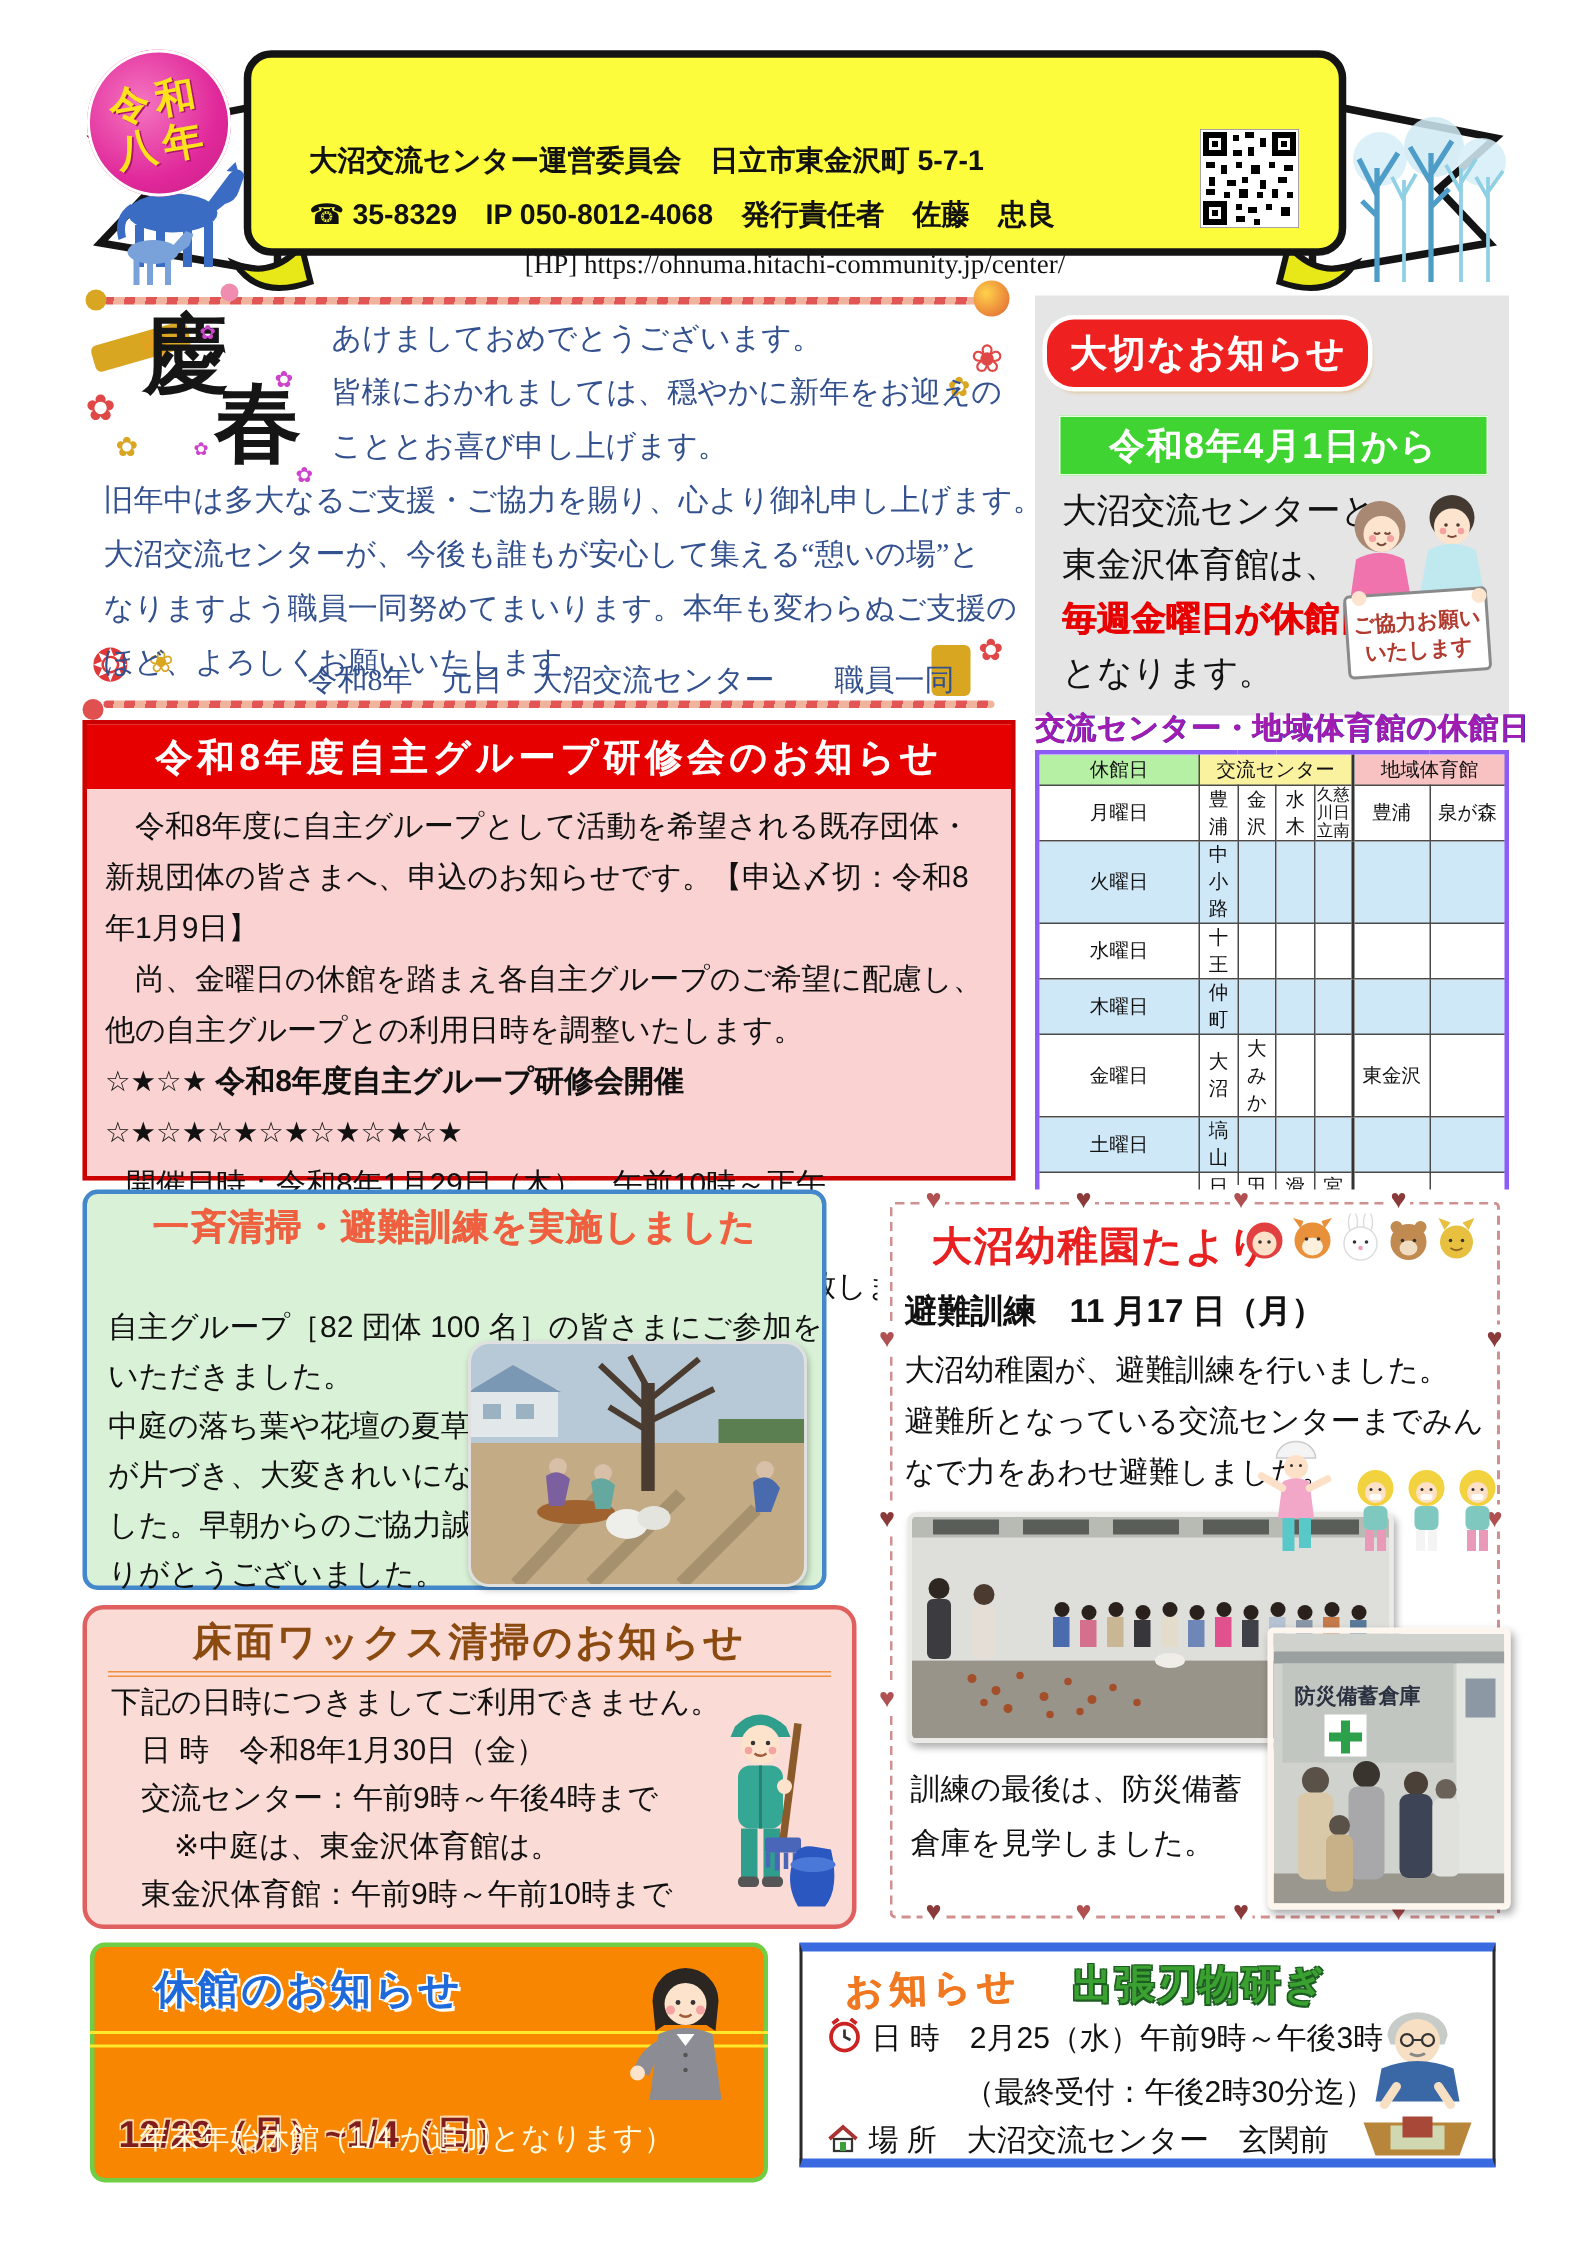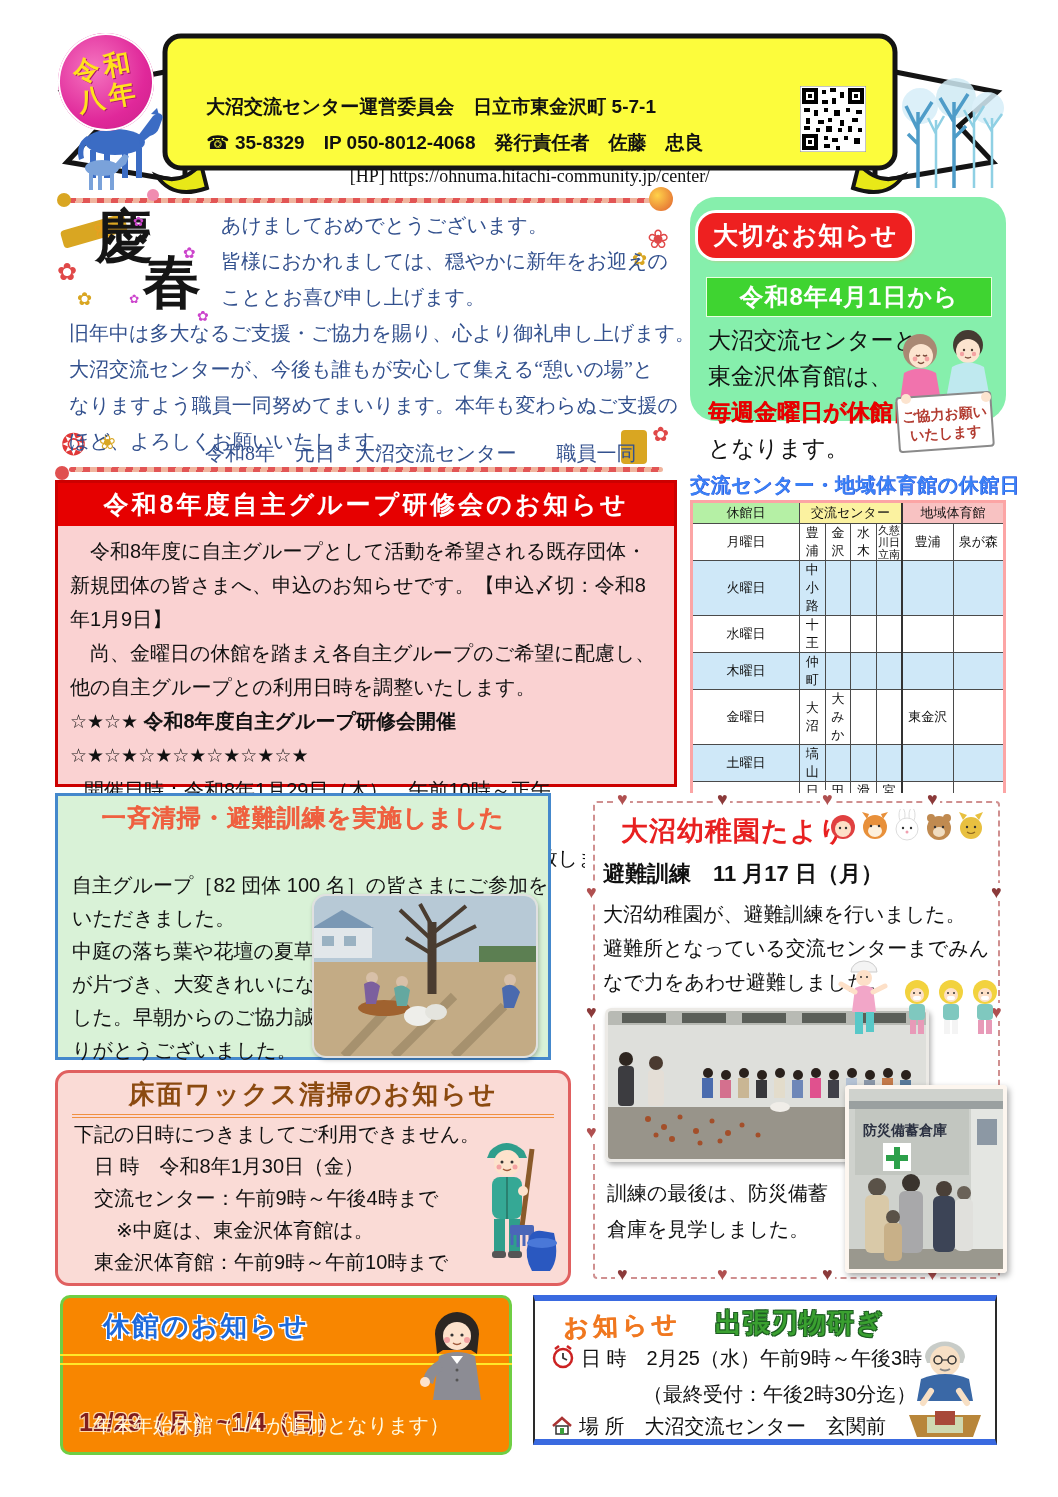--- a/index.html
+++ b/index.html
@@ -31,34 +31,34 @@
     font-family:"Liberation Serif","DejaVu Serif",serif;font-size:20px;}
   .gi{left:166px;}
   .gf{left:14px;}
   #g-sig{left:150px;}
   .stamp{position:absolute;font-family:"Liberation Serif","DejaVu Serif",serif;
     font-weight:bold;font-size:58px;color:#151515;line-height:1;}
   .blossom{position:absolute;color:#cc44cc;}
   .deco{position:absolute;}
 
   
-  #notice{left:690px;top:197px;width:316px;height:224px;background:#86efac;border-radius:26px;}
+  #notice{left:690px;top:197px;width:316px;height:280px;background:#e5e5e5;}
   #notice-badge{left:8px;top:16px;background:#ee2020;color:#fff;font-weight:bold;font-size:25px;
     padding:6px 15px;border-radius:18px;box-shadow:0 0 0 3px #fff,2px 3px 3px #d8b97a;letter-spacing:1px;}
   #notice-bar{left:16px;top:80px;width:284px;height:38px;background:#3fd431;color:#fff;font-weight:bold;
     font-size:24px;display:flex;align-items:center;justify-content:center;letter-spacing:1px;
     border:1px solid #e8ffe0;}
   .notice-line{position:absolute;left:18px;font-size:23px;white-space:nowrap;}
   #notice-red{color:#e80000;font-weight:bold;text-shadow:.6px 0 #e80000;}
 
   
-  #closures-title{left:690px;top:472px;width:316px;text-align:center;color:#3b82f6;font-weight:bold;
+  #closures-title{left:690px;top:472px;width:316px;text-align:center;color:#a21caf;font-weight:bold;
     font-size:20px;letter-spacing:.5px;text-shadow:.5px 0 #2336cc;white-space:nowrap;}
   #closures{left:690px;top:500px;}
-  #closures table{border-collapse:collapse;table-layout:fixed;width:316px;border:3px solid #fca5a5;}
+  #closures table{border-collapse:collapse;table-layout:fixed;width:316px;border:3px solid #8b5cf6;}
   #closures td{border:1px solid #4a4a4a;text-align:center;font-size:13px;padding:0;overflow:hidden;}
   #closures .day{width:47px;}
   #closures .c4{width:45px;}
   #closures .g2{width:44px;}
   #closures tr.alt td{background:#cfe8f8;}
   #closures td.hd-day{background:#b5f0a5;}
   #closures td.hd-cen{background:#fbf2a0;}
   #closures td.hd-gym{background:#f8c2c2;}
   #closures td.small{font-size:11px;line-height:12px;}
   #closures td.gsep{border-left:2px solid #333;}
@@ -67,21 +67,21 @@
   
   #seminar{left:55px;top:480px;width:622px;height:307px;border:3px solid #cc0000;background:#fad2d2;box-sizing:border-box;}
   #seminar-head{background:#e60000;color:#fff;font-weight:bold;font-size:25px;letter-spacing:3px;
     text-align:center;padding:5px 0;}
   #seminar-body{padding:8px 12px 0 12px;font-size:20px;line-height:34px;}
   .sem-stars{font-size:19px;}
   .sem-stars b{font-size:20px;}
 
   
   #cleanup{left:55px;top:793px;width:496px;height:267px;border:3px solid #4488cc;background:#d9f2d7;
-    box-sizing:border-box;border-radius:0;}
+    box-sizing:border-box;border-radius:10px;}
   #cleanup-title{position:absolute;left:0;top:6px;width:100%;text-align:center;color:#ef6040;
     font-weight:bold;font-size:24px;letter-spacing:1px;text-shadow:.5px 0 #ef6040;}
   .cl-text{position:absolute;font-size:20px;line-height:33px;}
   #cleanup-photo{position:absolute;right:10px;top:98px;width:222px;height:160px;border-radius:14px;
     overflow:hidden;border:2px solid #e0e0e0;box-shadow:1px 2px 4px rgba(0,0,0,.25);}
 
   
   #wax{left:55px;top:1070px;width:516px;height:216px;border:3px solid #e06060;border-radius:14px;
     background:#fadbd6;box-sizing:border-box;}
   #wax-title{margin:4px 14px 0 14px;text-align:center;color:#8b4a10;font-weight:bold;font-size:26px;

